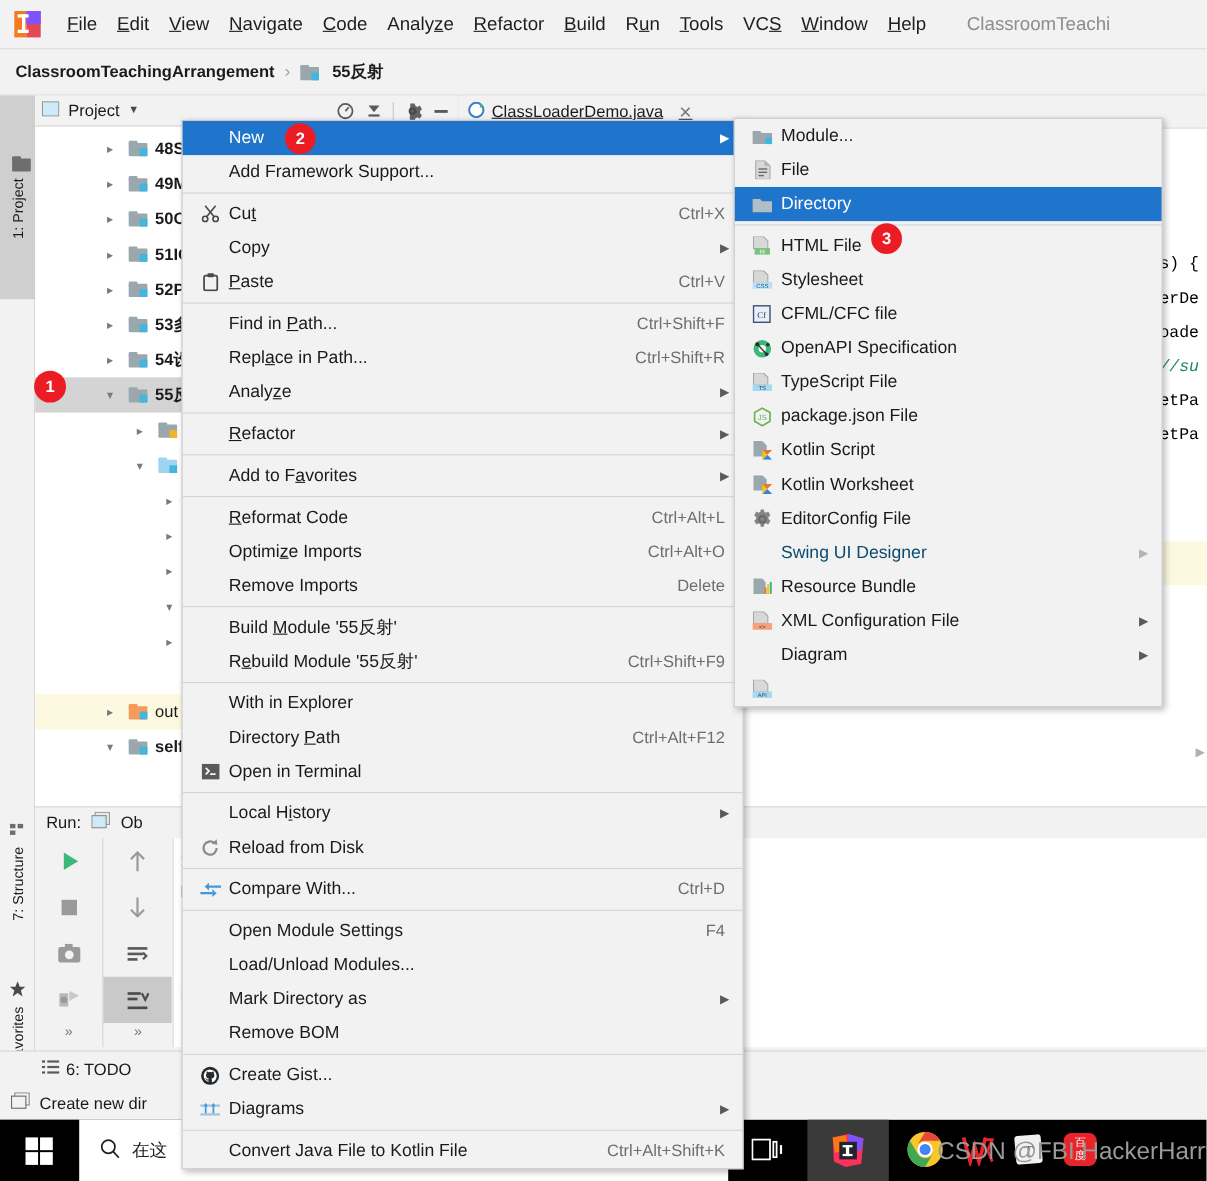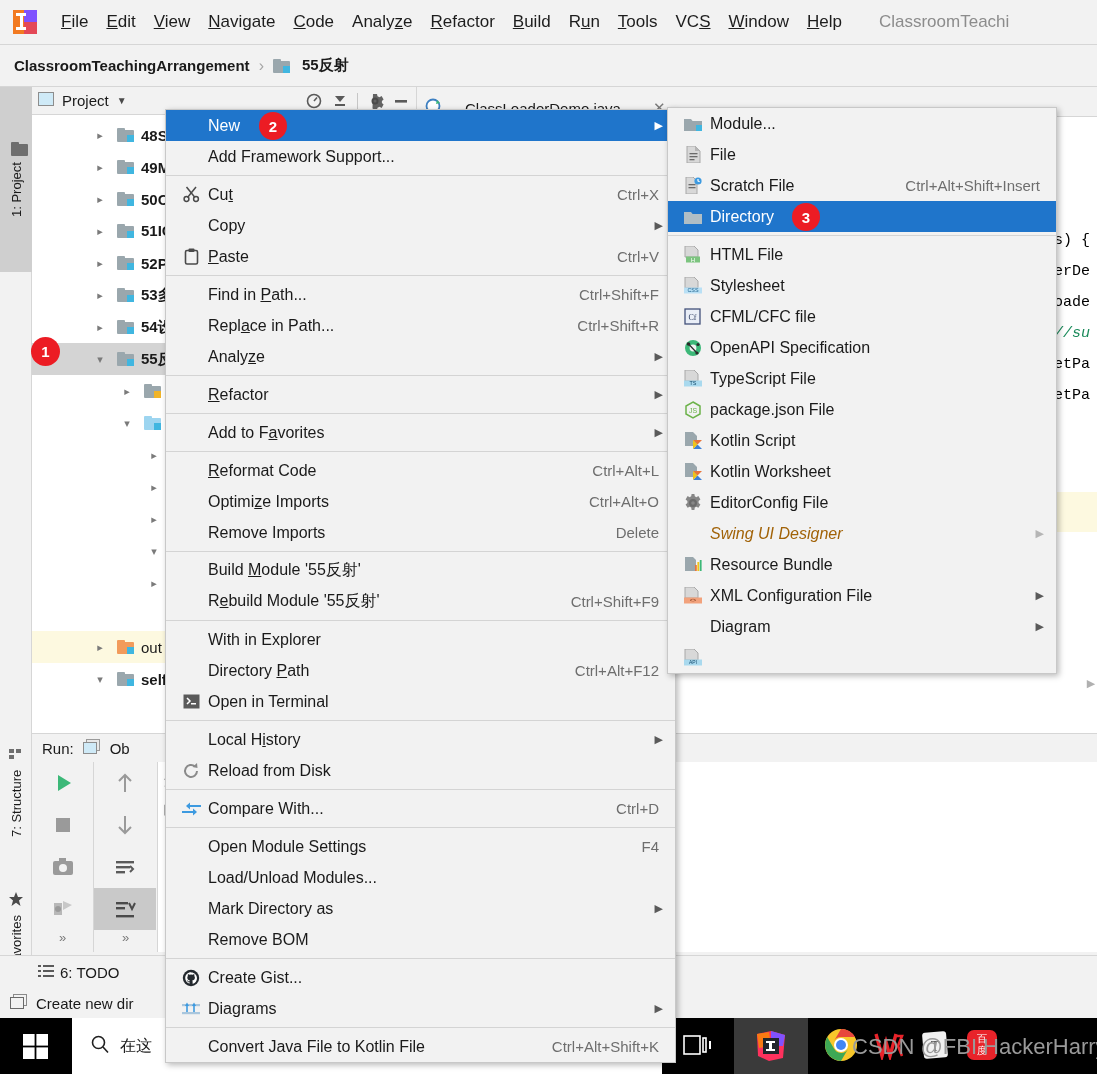--- a/index.html
+++ b/index.html
@@ -74,21 +74,21 @@
   .folder.orange .body, .folder.orange .tab{ background:#f29b5b; }
   .folder.pkg .body{ background:#b0bec5; }
   .folder.pkg .dot{ position:absolute; left:6px; top:5px; width:5px;height:5px; background:#f2f2f2; border-radius:50%;}
   .folder.res .badge{ background:#f0b429; }
   .fileic{ width:14px;height:17px; background:#d5d5d5; margin-right:7px; flex:0 0 auto; position:relative; border-radius:1px;}
   
   #editor{
     position:absolute; left:417px; top:87px; width:680px; height:901px; background:#ffffff;
   }
   #tabbar{ height:30px; background:#f2f2f2; border-bottom:1px solid #d6d6d6; display:flex; align-items:center;}
-  .tabchip{ display:flex; align-items:flex-end; gap:24px; padding:0 8px; font-size:15px; height:30px;}
+  .tabchip{ display:flex; align-items:center; gap:6px; padding:0 8px; font-size:15px; height:30px;text-decoration:underline;}
   .code{
     position:absolute; left:0; top:30px; width:680px; height:620px;
     font-family:"Liberation Mono", monospace; font-size:15px; padding-left:2px;
     background:#fff; overflow:hidden;
   }
   .cl{ height:31px; line-height:31px; white-space:pre; } .cm{ color:#1a8a5a; font-style:italic;} .pl{color:#000;}
   #warnstrip{
     position:absolute; left:0; top:405px; width:680px; height:40px; background:#fdf9e0;
   }
   #editor-vscroll{
@@ -142,21 +142,21 @@
   }
   .mi{
     height:31px; display:flex; align-items:center; padding-left:14px; position:relative; white-space:nowrap;
   }
   .mi .ic{ width:22px; flex:0 0 auto; display:flex; align-items:center; justify-content:center; margin-right:6px; }
   .mi .lbl{ flex:1; }
   .mi .acc{ color:#6e6e6e; padding-right:16px; font-size:15px; }
   .mi .arrow{ position:absolute; right:12px; color:#5a5a5a; font-size:11px;}
   .mi.sel{ background:#1f75cb; color:#fff; }
   .mi.sel .arrow{ color:#fff; }
-  .mi.dis .lbl{ color:#a16207;font-style:italic; }
+  .mi.dis .lbl{ color:#0c4a6e; }
   .mi.dis .arrow{ color:#b5b5b5; }
   .sep{ height:1px; background:#d4d4d4; margin:3px 0; }
   
   #submenu{
     position:absolute; left:667px; top:107px; width:390px;
     background:#f2f2f2; border:1px solid #c8c8c8; box-shadow:2px 2px 6px rgba(0,0,0,.28);
     z-index:60; font-size:16px;
   }
   #submenu .mi{ height:31px; }
   
@@ -809,33 +809,20 @@
         <svg width="15" height="17" viewBox="0 0 15 17">
           <path d="M1 0h8l5 5v12H1z" fill="#d8d8d8" stroke="#a8a8a8"></path>
           <path d="M9 0l5 5H9z" fill="#b5b5b5"></path>
           <rect x="3.5" y="7" width="8" height="1.3" fill="#6a6a6a"></rect>
           <rect x="3.5" y="10" width="8" height="1.3" fill="#6a6a6a"></rect>
           <rect x="3.5" y="13" width="5" height="1.3" fill="#6a6a6a"></rect>
         </svg>
       </span>
       <span class="lbl">File</span>
     </div>
-    <div class="mi">
-      <span class="ic">
-        <svg width="17" height="17" viewBox="0 0 17 17">
-          <path d="M1 0h7l4 4v13H1z" fill="#d8d8d8" stroke="#a8a8a8"></path>
-          <rect x="3.5" y="7" width="7" height="1.3" fill="#6a6a6a"></rect>
-          <rect x="3.5" y="10" width="7" height="1.3" fill="#6a6a6a"></rect>
-          <circle cx="13" cy="4" r="3.6" fill="#3d9ae0"></circle>
-          <polyline points="13,2 13,4 14.6,4.8" fill="none" stroke="#fff" stroke-width="1.2"></polyline>
-        </svg>
-      </span>
-      <span class="lbl">Scratch File</span>
-      <span class="acc">Ctrl+Alt+Shift+Insert</span>
-    </div>
     <div class="mi sel">
       <span class="ic">
         <svg width="18" height="16" viewBox="0 0 18 16">
           <path d="M0 3h7l1.6 2H18v10H0z" fill="#b0bec5"></path>
         </svg>
       </span>
       <span class="lbl">Directory</span>
     </div>
     <div class="sep"></div>
     <div class="mi">

